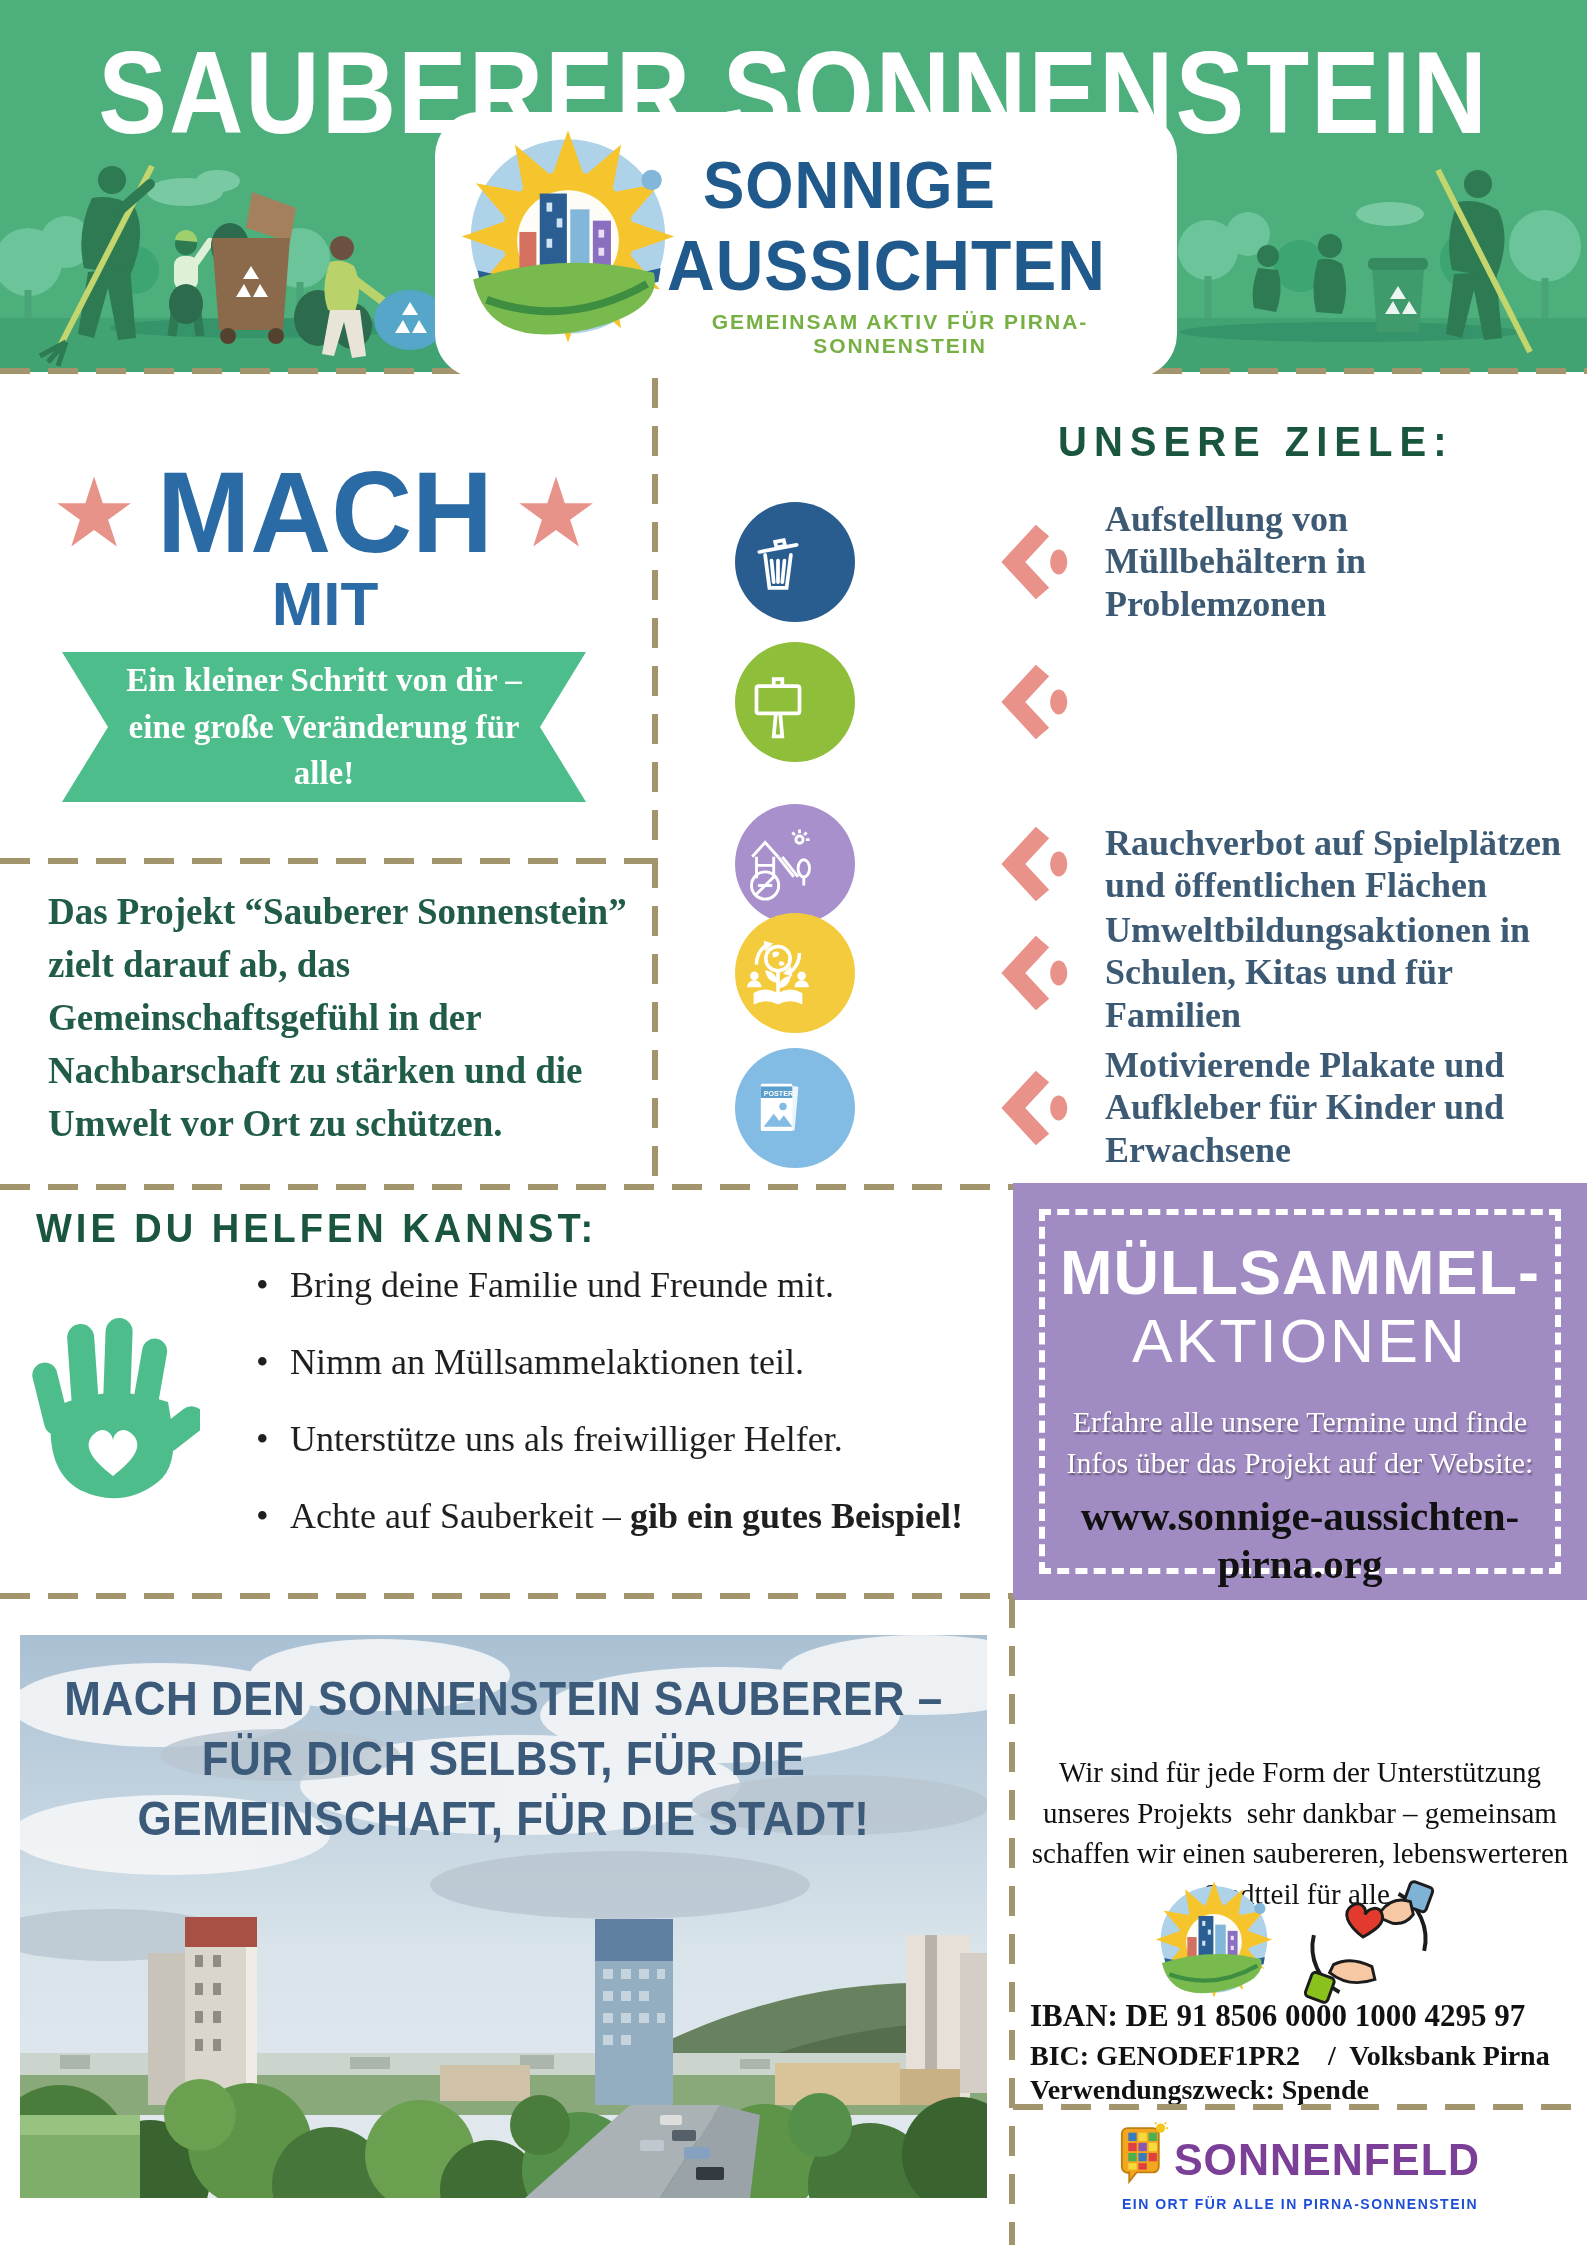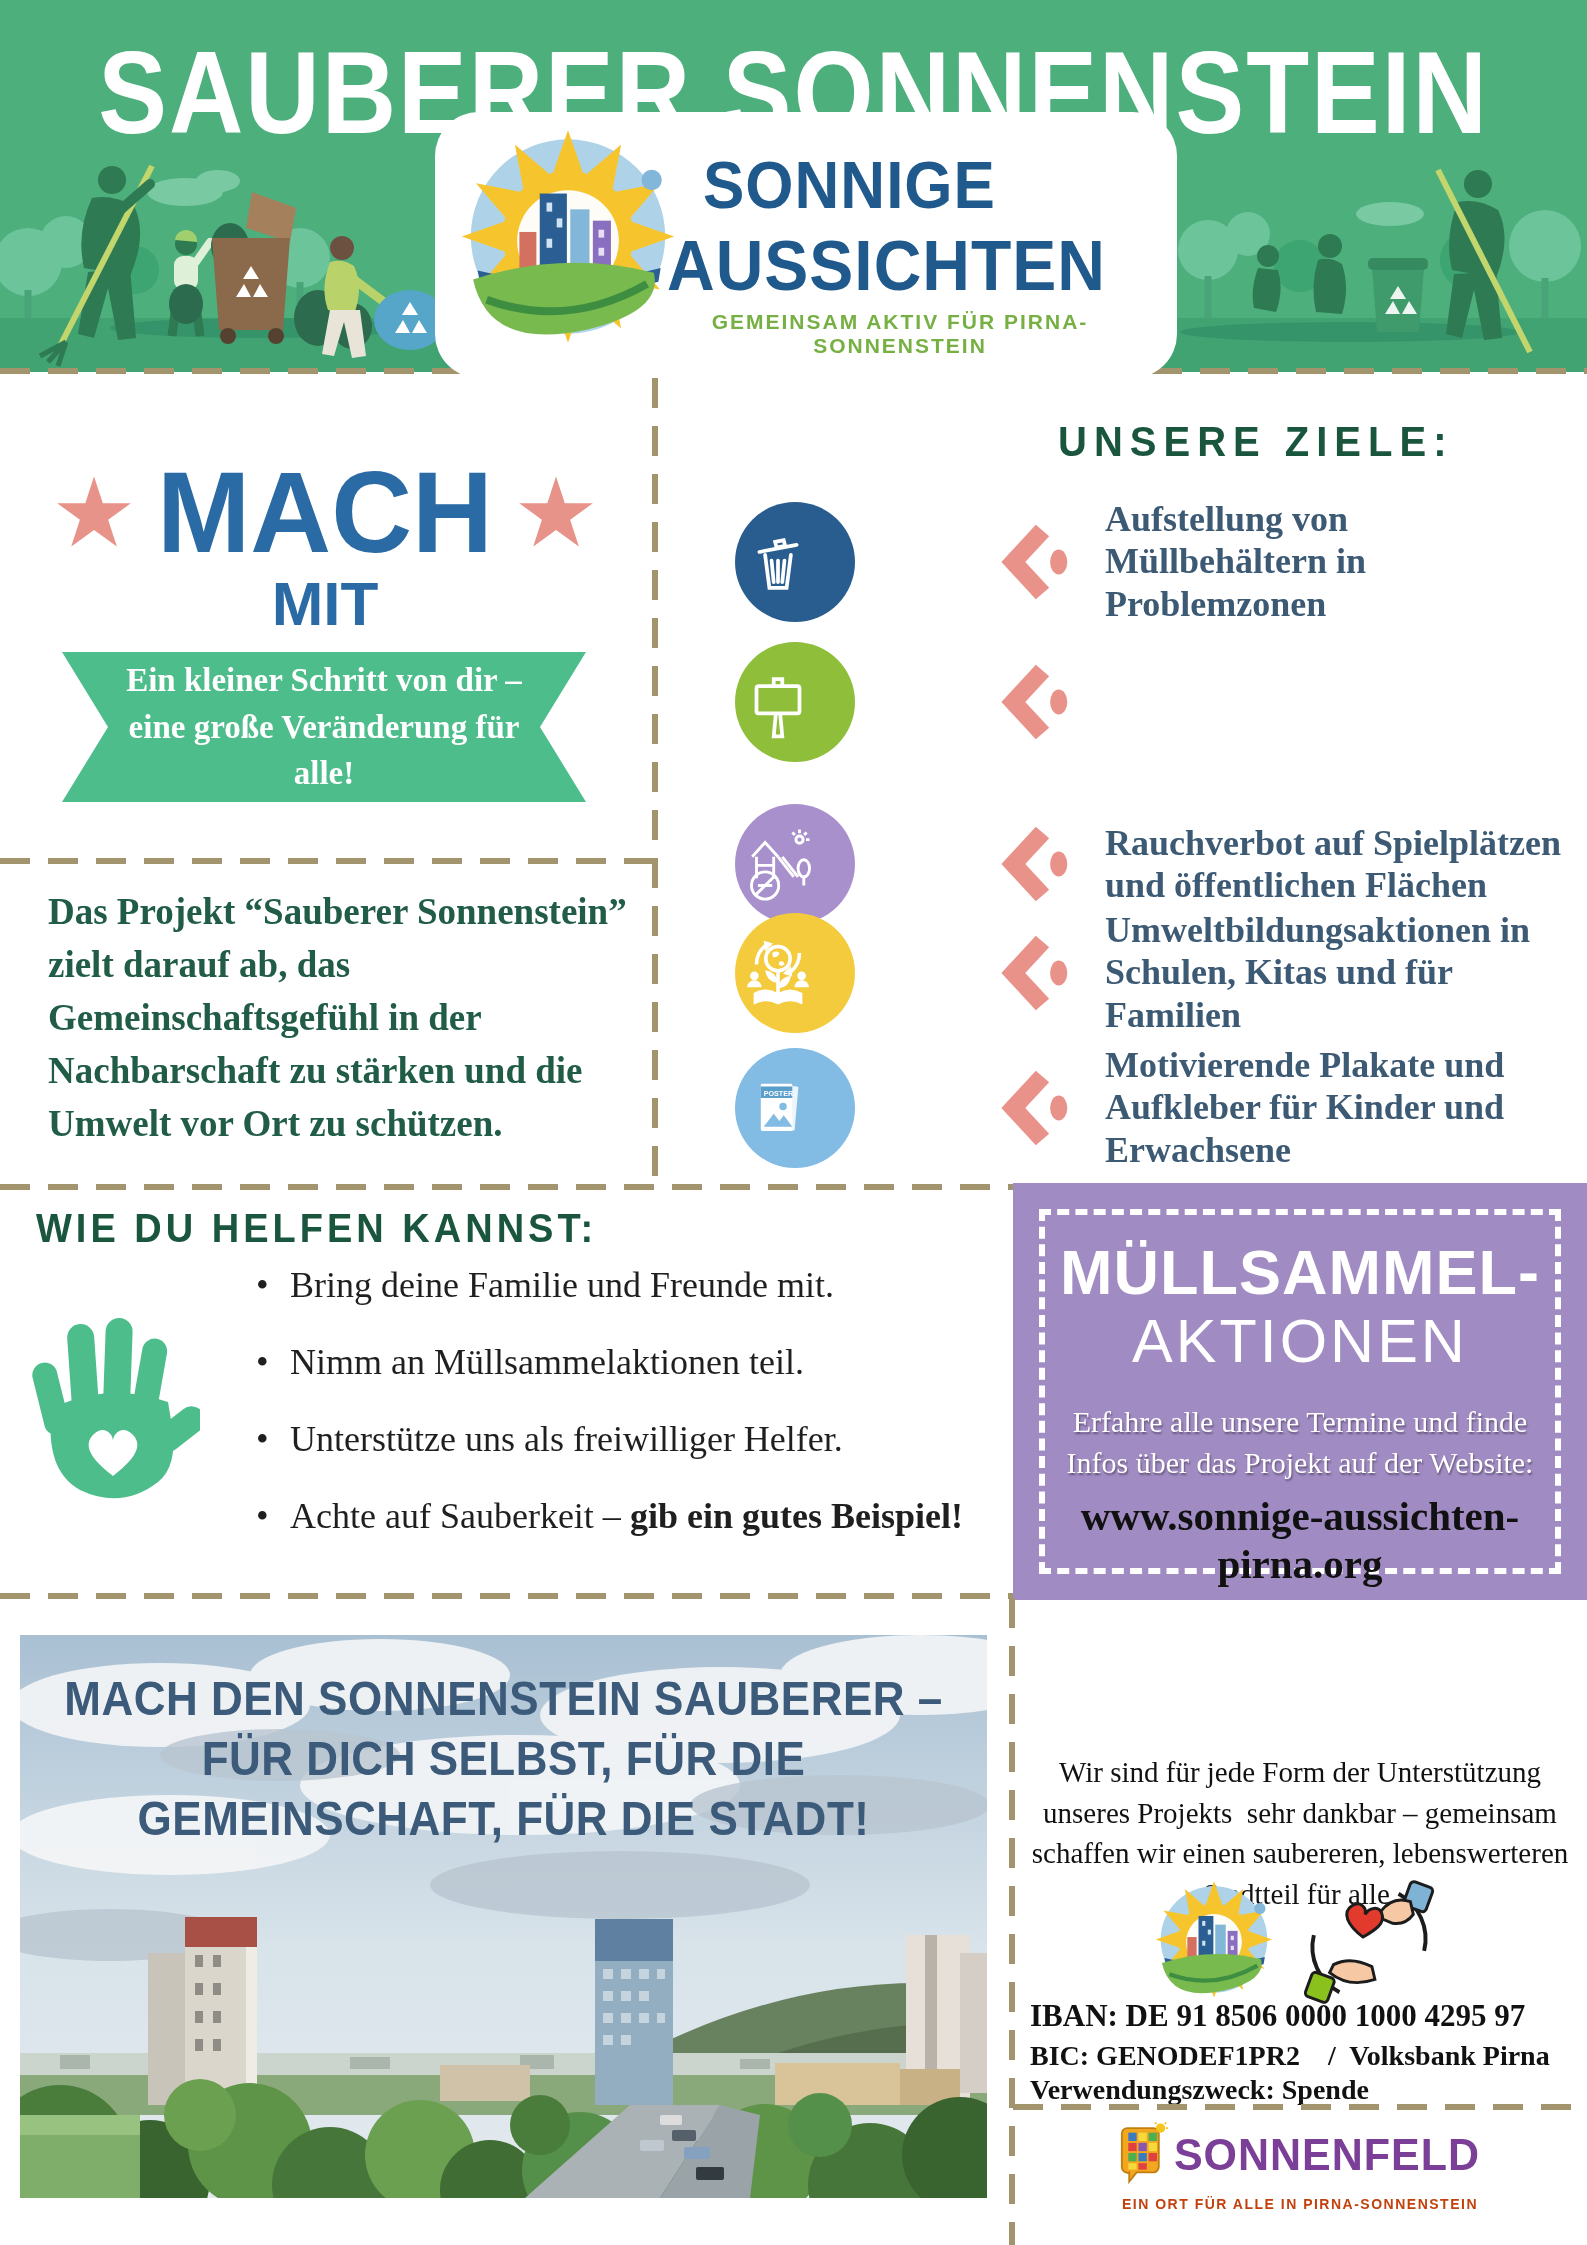--- a/index.html
+++ b/index.html
@@ -79,24 +79,24 @@
     font-family:"Liberation Serif","DejaVu Serif",serif;font-size:29px;line-height:1.4;color:#111;white-space:pre-wrap;}
   .donate-sun{position:absolute;left:1152px;top:1880px;width:124px;height:124px;}
   .donate-hands{position:absolute;left:1298px;top:1878px;width:142px;height:130px;}
   .iban-line{position:absolute;left:1030px;font-family:"Liberation Serif","DejaVu Serif",serif;font-weight:bold;color:#111;white-space:pre-wrap;}
   .iban1{top:1998px;font-size:31px;}
   .iban2{top:2040px;font-size:28px;}
   .iban3{top:2074px;font-size:28px;}
 
   
   .brand{position:absolute;left:1013px;top:2122px;width:574px;display:flex;flex-direction:column;align-items:center;}
-  .brand-row{display:flex;align-items:flex-start;gap:6px;}
+  .brand-row{display:flex;align-items:flex-end;gap:6px;}
   .brand-icon{width:48px;height:62px;}
   .brand-word{position:relative;font-size:43px;font-weight:bold;color:#7b3f98;letter-spacing:1px;margin-top:8px;transform:scaleY(1.05);}
-  .brand-tagline{margin-top:12px;font-size:14px;font-weight:bold;color:#c2410c;letter-spacing:1.5px;}
+  .brand-tagline{margin-top:12px;font-size:14px;font-weight:bold;color:#1d4ed8;letter-spacing:1.5px;}
 </style>
 </head>
 <body>
 
 <div class="page">
 
   <div class="header">
     <div class="header-title">SAUBERER SONNENSTEIN</div>
     <svg class="header-illu" viewBox="0 0 1587 222">
       <g fill="#79c9a2">

